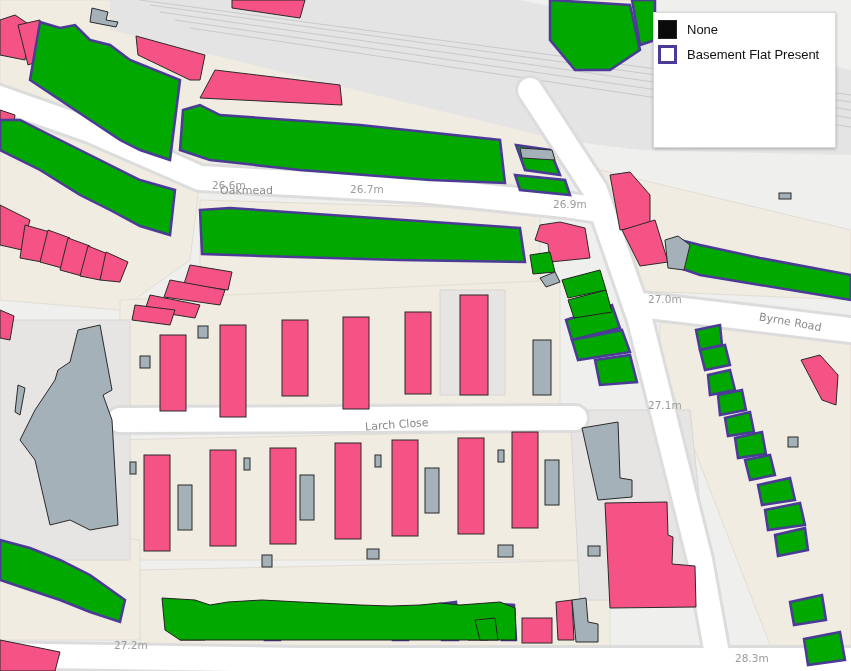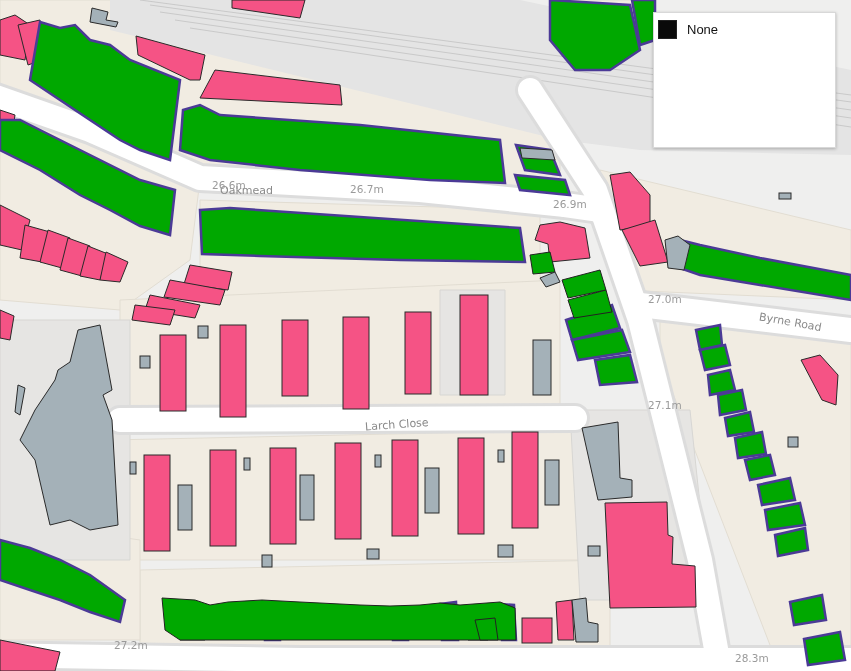--- a/index.html
+++ b/index.html
@@ -196,13 +196,17 @@
     <text class="spot-label" x="114" y="649">27.2m</text>
     <text class="spot-label" x="735" y="662">28.3m</text>
   </g>
 </svg>
 
 <div class="legend">
   <div class="legend-row">
     <span class="swatch" style="background:#0a0a0a"></span>
     <span class="legend-label">None</span>
   </div>
+  <div class="legend-row">
+    <span class="swatch outline"></span>
+    <span class="legend-label">Basement Flat Present</span>
+  </div>
 </div>
 
 </body></html>

